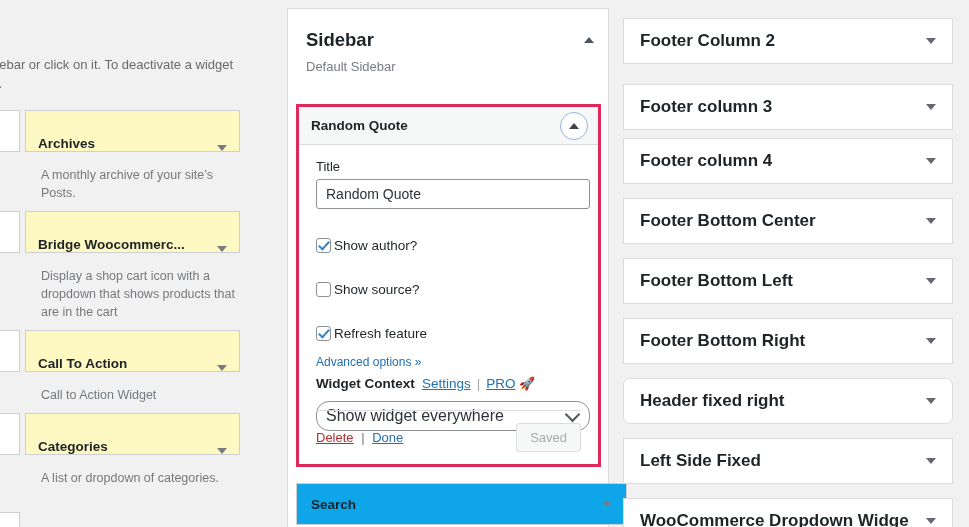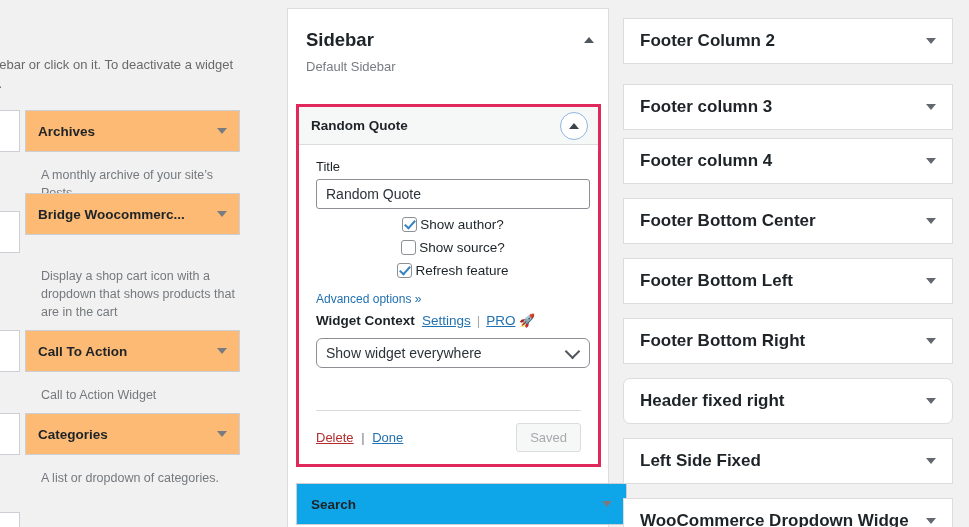--- a/index.html
+++ b/index.html
@@ -18,22 +18,22 @@
     position: absolute; left: -8px; top: 55px; width: 250px;
     font-size: 13px; line-height: 19px; color: #6a6a6a;
     white-space: pre-line;
   }
   .stub-box {
     position: absolute; left: -22px; width: 42px; height: 42px;
     background: #fff; border: 1px solid #ccd0d4; box-sizing: border-box;
   }
   .widget-box {
     position: absolute; left: 25px; width: 215px; height: 42px;
-    background: #fdba74; border: 1px solid #ccd0d4; box-sizing: border-box;
-    display: flex; align-items: center; padding: 0 12px;
+    background: #fef9c3; border: 1px solid #ccd0d4; box-sizing: border-box;
+    display: flex; align-items: flex-end; padding: 0 12px;
   }
   .widget-box .wtitle {
     flex: 1; font-size: 13.5px; font-weight: bold; color: #1d2327;
     white-space: nowrap; overflow: hidden; text-overflow: ellipsis;
   }
   .caret {
     width: 0; height: 0; border-left: 5px solid transparent;
     border-right: 5px solid transparent; border-top: 6px solid #787c82;
     margin-left: 6px; flex: none;
   }
@@ -80,21 +80,21 @@
     border-right: 5px solid transparent; border-bottom: 6px solid #3c434a;
   }
   .ow-body { padding: 14px 8px 0 17px; }
   .field-label { font-size: 13px; color: #1d2327; margin-bottom: 5px; }
   .text-input {
     width: 100%; height: 30px; box-sizing: border-box;
     border: 1px solid #8c8f94; border-radius: 3px;
     padding: 0 9px; font-size: 14px; color: #2c3338;
     font-family: "Liberation Sans", sans-serif; background: #fff;
   }
-  .chk-row { display: flex; align-items: center; margin-top: 8px; justify-content: center; }
+  .chk-row { display: flex; align-items: center; margin-top: 29px; }
   .chk {
     width: 15px; height: 15px; border: 1px solid #8c8f94; border-radius: 3px;
     background: #fff; box-sizing: border-box; flex: none;
     position: relative; margin-right: 3px;
   }
   .chk.on::after {
     content: ""; position: absolute; left: 4px; top: 0px;
     width: 4px; height: 9px; border: solid #3582c4;
     border-width: 0 2px 2px 0; transform: rotate(42deg);
   }
@@ -103,23 +103,23 @@
     display: inline-block; margin-top: 14px; font-size: 12px;
     color: #2271b1; text-decoration: none;
   }
   .wc-head { margin-top: 6px; display: flex; align-items: baseline; font-size: 13.5px; }
   .wc-head .wc-title { font-weight: bold; color: #1d2327; margin-right: 7px; }
   .wc-head a { color: #2271b1; text-decoration: underline; }
   .wc-head .sep { color: #a7aaad; margin: 0 6px; }
   .rocket { margin-left: 4px; font-size: 13px; }
   .select-box {
     margin-top: 10px; width: 100%; height: 30px; box-sizing: border-box;
-    border: 1px solid #8c8f94; border-radius: 6px; background: #fff;
+    border: 1px solid #8c8f94; border-radius: 13px; background: #fff;
     display: flex; align-items: center; padding: 0 9px;
-    font-size: 14px; color: #2c3338;
+    font-size: 16px; color: #2c3338;
   }
   .select-box .sv { flex: 1; }
   .chev { width: 9px; height: 9px; border: solid #50575e; border-width: 0 2px 2px 0;
           transform: rotate(45deg); margin-bottom: 4px; margin-right: 2px; }
   .ow-foot {
     position: absolute; left: 0; right: 0; bottom: 0; height: 53px;
     border-top: 1px solid #dcdcde; margin: 0 17px; width: auto;
     display: flex; align-items: center;
   }
   .ow-foot .links { flex: 1; font-size: 13px; }
@@ -165,21 +165,21 @@
         <div class="stub-box" style="top: 330px;"></div>
         <div class="stub-box" style="top: 413px;"></div>
         <div class="stub-box" style="top: 512px;"></div>
       </div>
     <div id="left-widgets">
         <div class="widget-box" style="top: 110px;">
           <span class="wtitle">Archives</span>
           <span class="caret"></span>
         </div>
         <div class="widget-desc" style="top: 166px;">A monthly archive of your site’s Posts.</div>
-        <div class="widget-box" style="top: 193px;">
+        <div class="widget-box" style="top: 211px;">
           <span class="wtitle">Bridge Woocommerc...</span>
           <span class="caret"></span>
         </div>
         <div class="widget-desc" style="top: 267px;">Display a shop cart icon with a dropdown that shows products that are in the cart</div>
         <div class="widget-box" style="top: 330px;">
           <span class="wtitle">Call To Action</span>
           <span class="caret"></span>
         </div>
         <div class="widget-desc" style="top: 386px;">Call to Action Widget</div>
         <div class="widget-box" style="top: 413px;">

